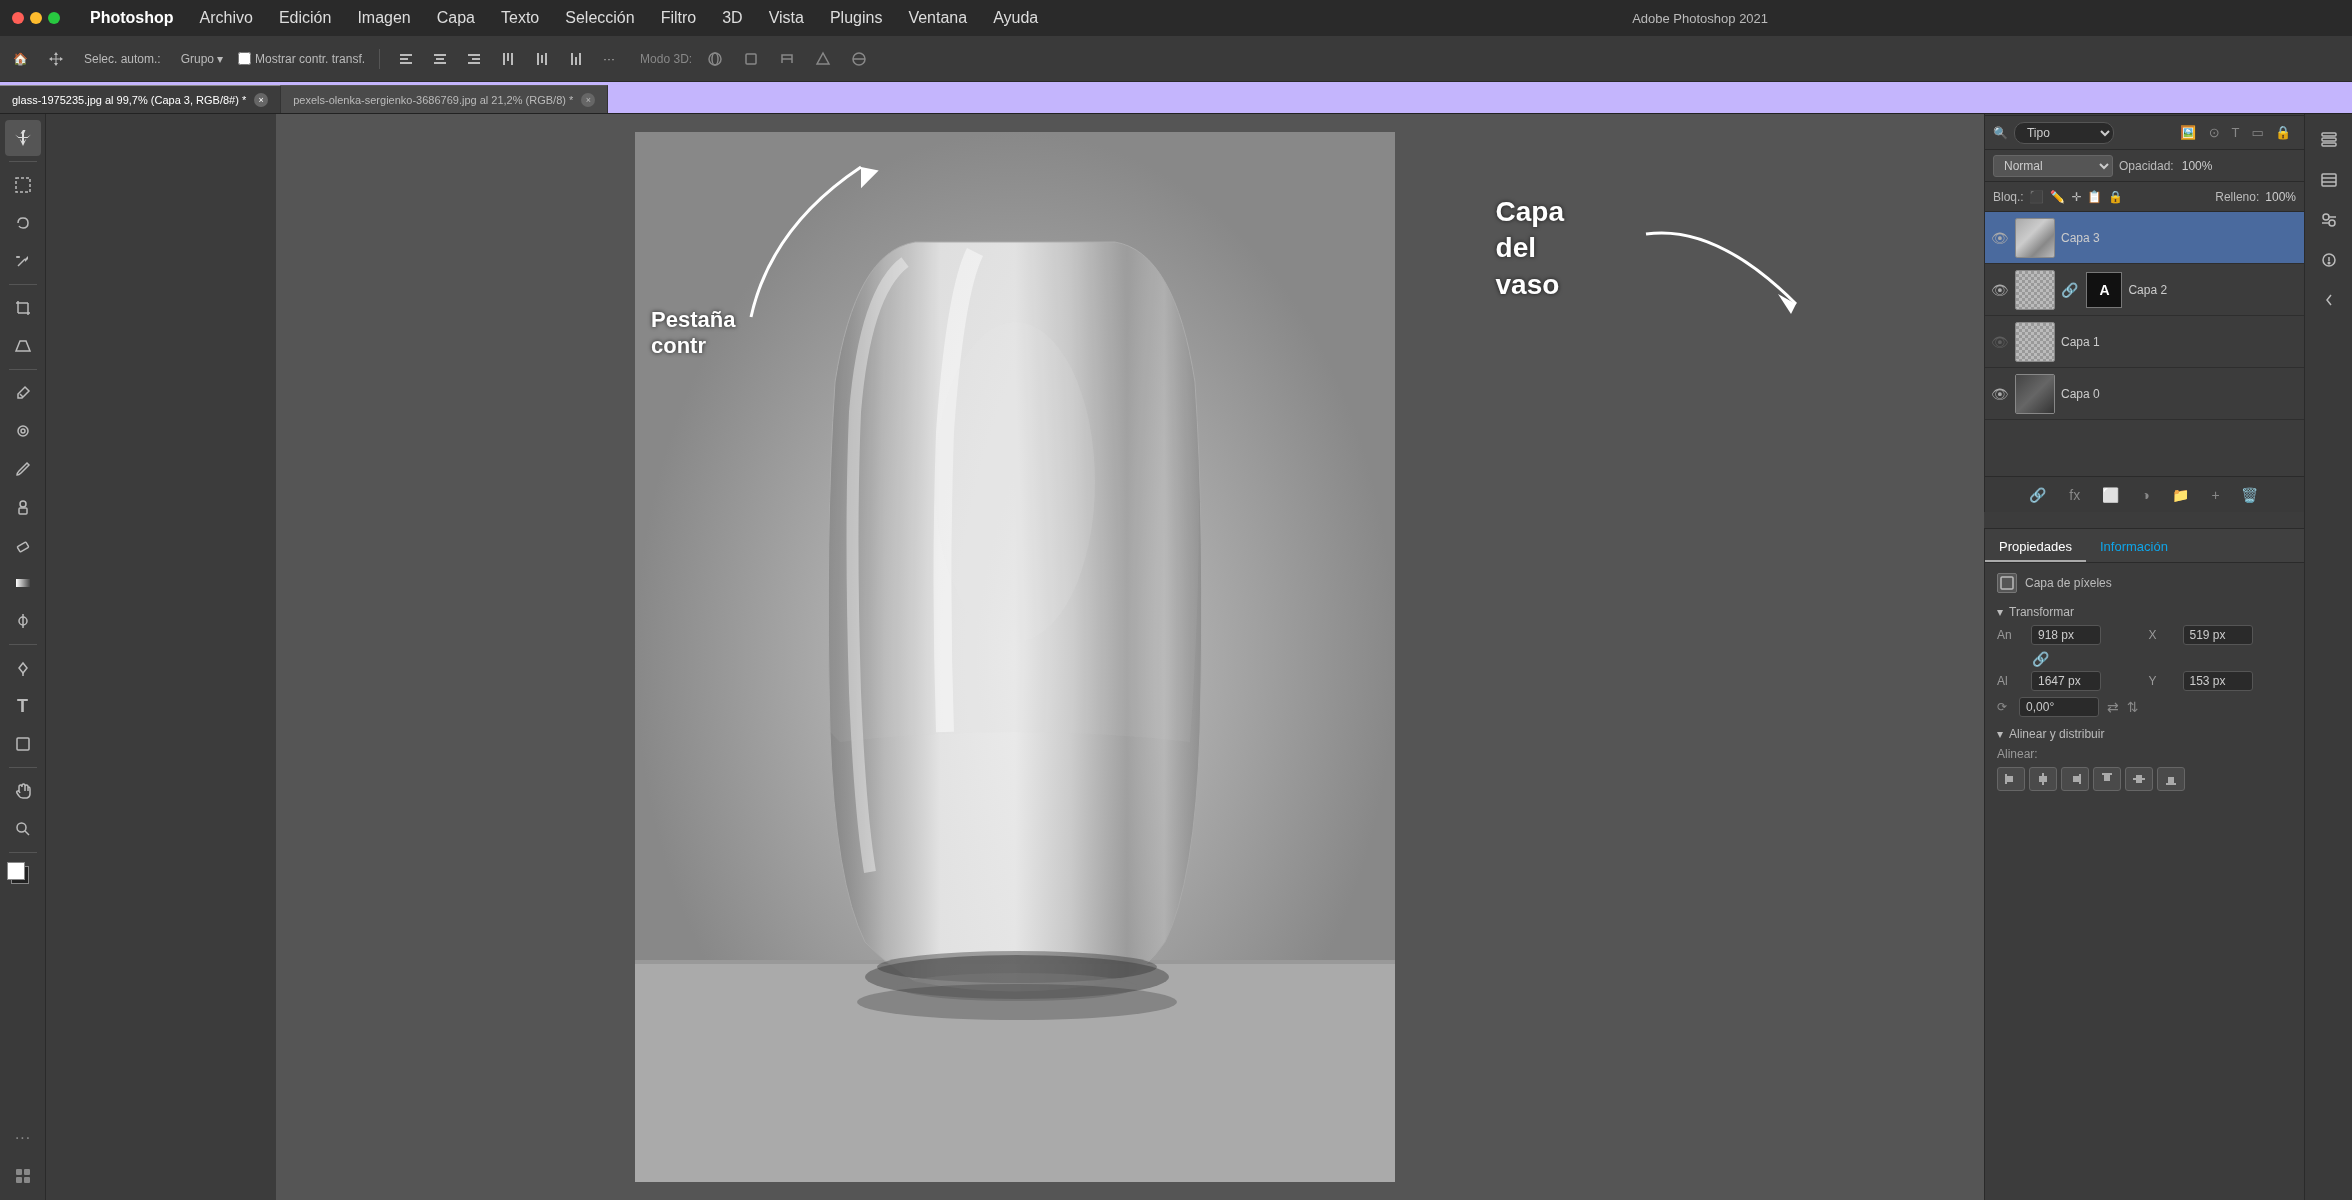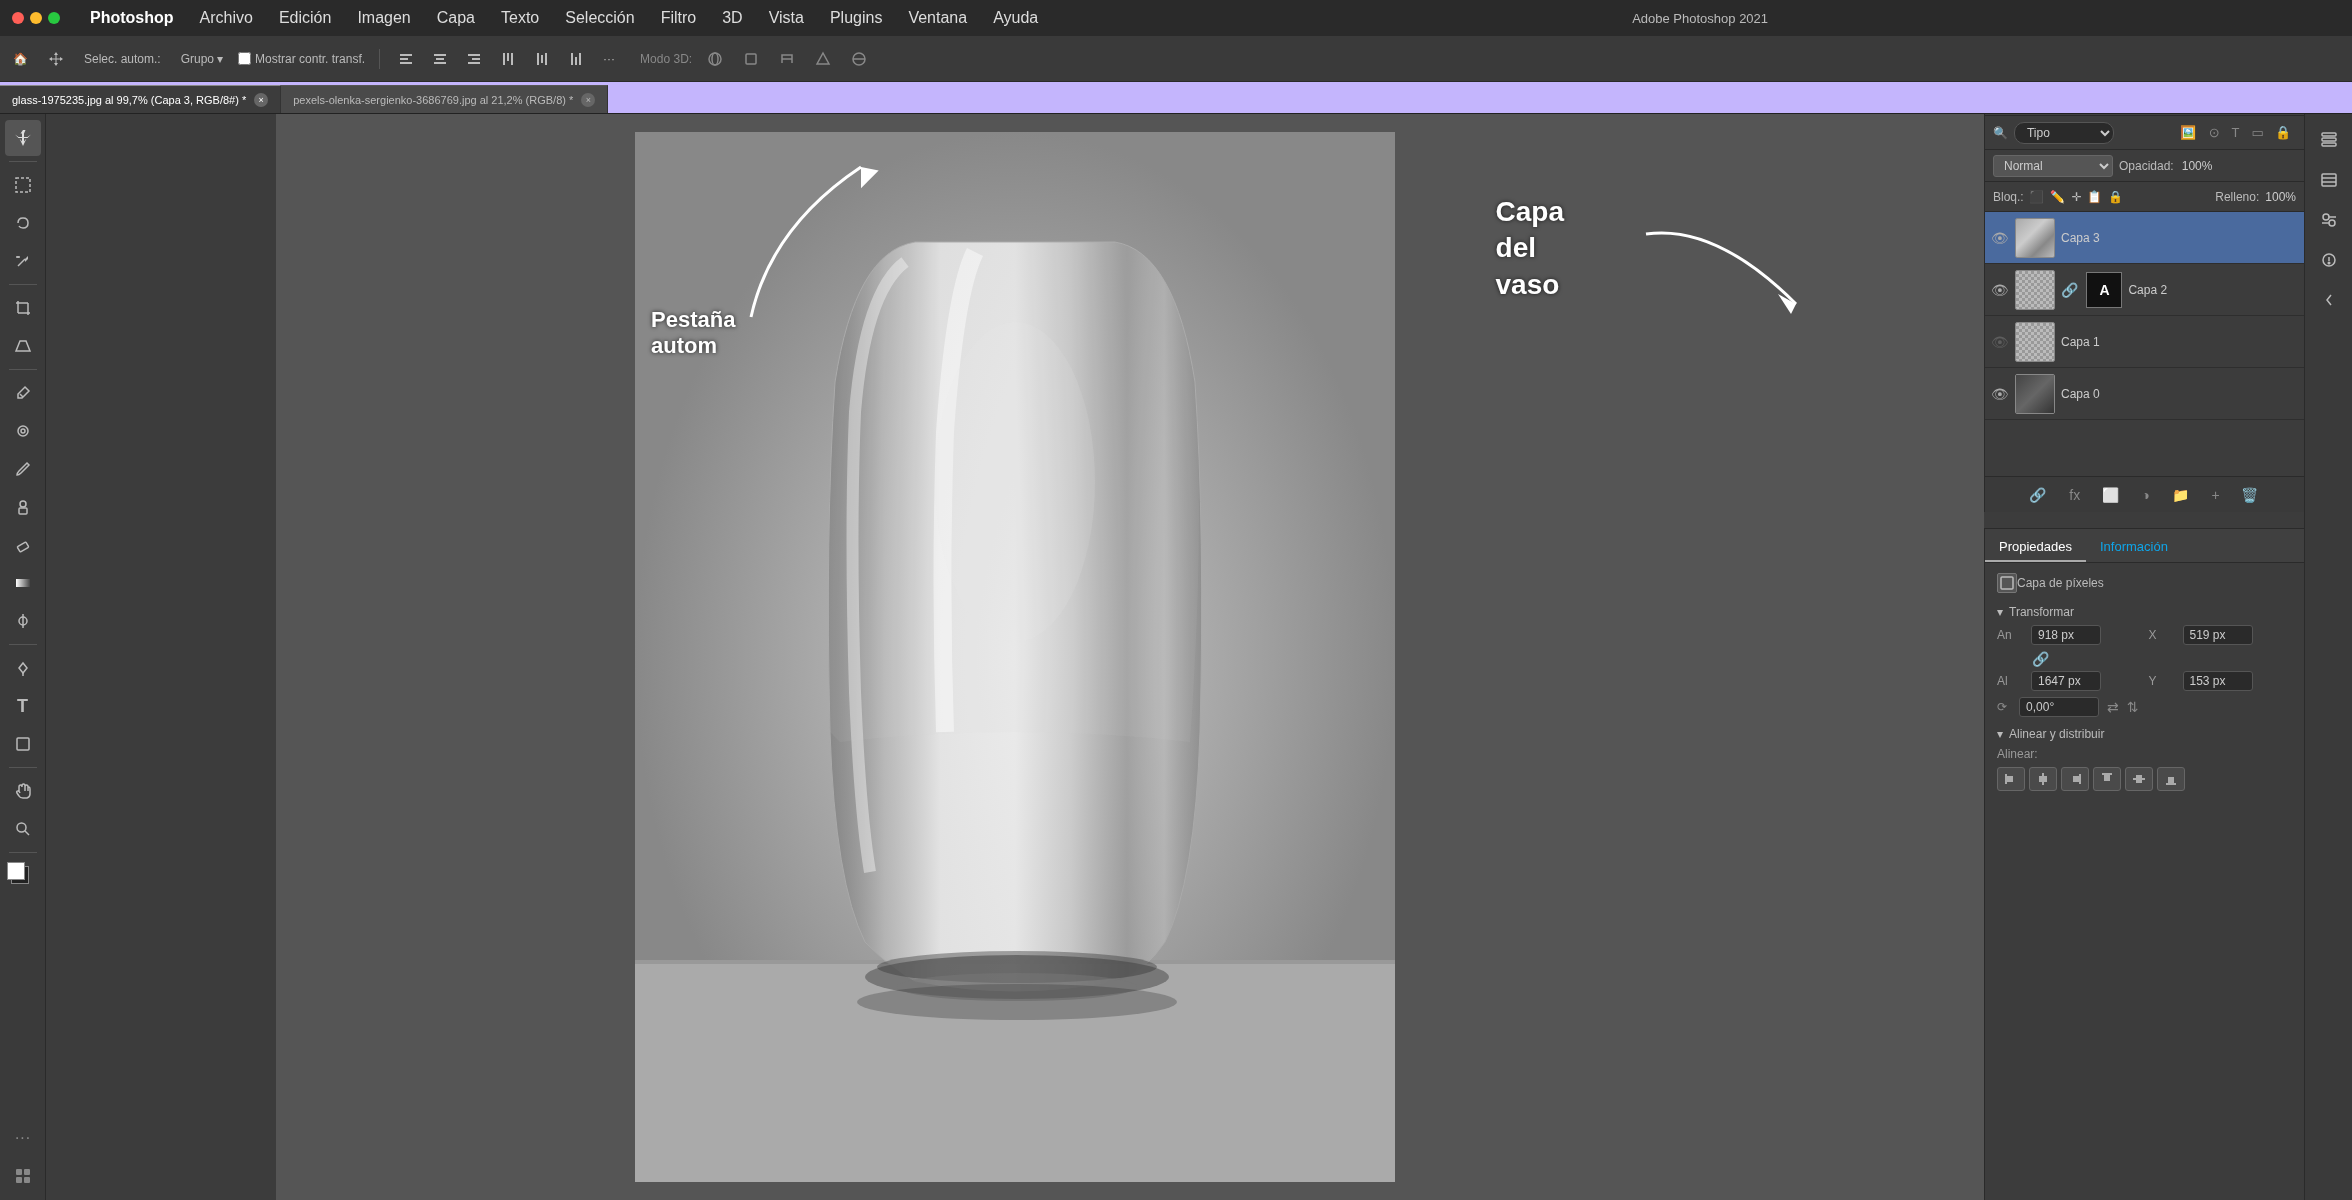--- a/index.html
+++ b/index.html
@@ -403,20 +403,21 @@
       border-bottom: 2px solid #aaa;
     }
     .prop-content {
       flex: 1;
       overflow-y: auto;
       padding: 10px 12px;
     }
     .prop-layer-type {
       display: flex;
       align-items: center;
+      gap: 8px;
       margin-bottom: 12px;
       color: #bbb;
       font-size: 12px;
     }
     .prop-icon {
       width: 20px; height: 20px;
       background: #555;
       border: 1px solid #777;
       border-radius: 2px;
       display: flex; align-items: center; justify-content: center;
@@ -833,21 +834,21 @@
 
       <ellipse cx="382" cy="855" rx="120" ry="14" fill="#777" fill-opacity="0.5"></ellipse>
 
       <ellipse cx="382" cy="870" rx="160" ry="18" fill="#333" fill-opacity="0.3"></ellipse>
 
       <path d="M205,610 Q380,590 555,610 Q570,400 560,250 Q540,120 480,110 L280,110 Q220,120 200,250 Q190,400 195,600 Z" fill="#dddddd" fill-opacity="0.08"></path>
     </svg>
 
     <div style="position:absolute;top:175px;left:16px;z-index:10;color:#fff;font-weight:bold;font-size:22px;line-height:1.2;text-shadow:0 0 4px rgba(0,0,0,0.8);">
       <div style="white-space:pre-line;">Pestaña
-autom</div>
+contr</div>
 
       <svg style="position:absolute;top:-160px;left:80px;" width="160" height="180" viewBox="0 0 160 180">
         <path d="M20 170 Q40 80 130 20" fill="none" stroke="#fff" stroke-width="3"></path>
         <polygon points="130,20 115,35 140,35" fill="#fff" transform="rotate(-45,130,20)"></polygon>
       </svg>
     </div>
   </div>
 
   <div style="position:absolute;top:80px;right:420px;z-index:10;color:#fff;font-weight:bold;font-size:28px;line-height:1.3;text-shadow:0 0 4px rgba(0,0,0,0.7);">
     <span style="white-space:pre-line;">Capa

